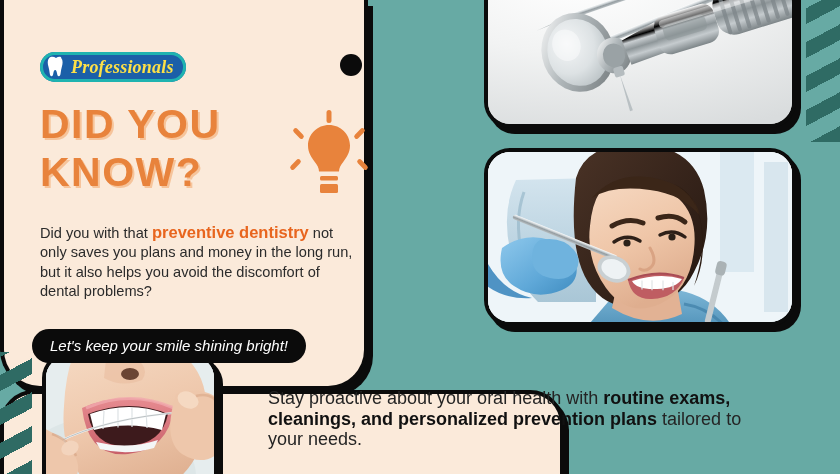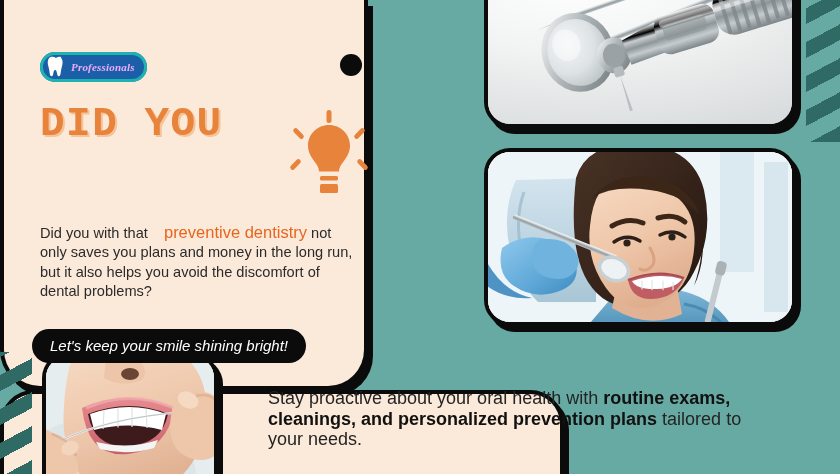--- a/index.html
+++ b/index.html
@@ -81,35 +81,35 @@
   }
   #logo-badge .tooth {
     width: 20px;
     height: 22px;
     flex: none;
   }
   #logo-badge .logo-text {
     font-family: "Liberation Serif", serif;
     font-style: italic;
     font-weight: bold;
-    font-size: 11px;
-    color: #f0abfc;
+    font-size: 18px;
+    color: #fde047;
     letter-spacing: .2px;
     white-space: nowrap;
   }
 
   
   #headline {
     position: absolute;
     left: 40px;
     top: 100px;
     width: 240px;
   }
   #headline .hl-line {
-    font-family: Liberation Mono, monospace;
+    font-family: Liberation Sans, sans-serif;
     font-weight: bold;
     font-size: 41px;
     line-height: 48px;
     letter-spacing: 1.5px;
     color: #E8833C;
     text-transform: uppercase;
     text-shadow: 2px 2px 0 #F6C49B;
     white-space: nowrap;
   }
 
@@ -127,23 +127,22 @@
     position: absolute;
     left: 40px;
     top: 223px;
     width: 322px;
     font-size: 14.6px;
     line-height: 19.4px;
     color: #2b2b2b;
   }
   #fact-paragraph .hl {
     color: #E8651E;
-    font-weight: normal;
+    font-weight: bold;
     font-size: 16.5px;
-    margin-left: 12px;
   }
 
   
   #cta-pill {
     position: absolute;
     left: 32px;
     top: 329px;
     padding: 8px 18px 9px 18px;
     border-radius: 20px;
     background: #0b0b0b;
@@ -475,20 +474,21 @@
 
   <div id="logo-badge">
     <svg class="tooth" viewBox="0 0 24 26">
       <path d="M12 2.2c-2.6-1.8-6.3-2.1-8.4.3-2.2 2.6-1.6 6.8-.7 10 .7 2.6 1.2 5.4 1.6 8.2.3 2 .9 3.3 2.1 3.3 1.4 0 1.8-1.6 2.2-3.6.4-1.9.8-3.7 2.2-3.7 1.4 0 1.8 1.8 2.2 3.7.4 2 .8 3.6 2.2 3.6 1.2 0 1.8-1.3 2.1-3.3.4-2.8.9-5.6 1.6-8.2.9-3.2 1.5-7.4-.7-10C18.3.1 14.6.4 12 2.2z" fill="#ffffff"></path>
     </svg>
     <span class="logo-text">Professionals</span>
   </div>
 
   <div id="headline">
     <div class="hl-line">Did you</div>
+    <div class="hl-line">Know?</div>
   </div>
 
   <svg id="bulb-icon" viewBox="0 0 88 92">
     <g fill="#E8833C">
       <rect x="41.5" y="2" width="5" height="13" rx="2.5"></rect>
       <rect x="11" y="19" width="5" height="13" rx="2.5" transform="rotate(-44 13.5 25.5)"></rect>
       <rect x="72" y="19" width="5" height="13" rx="2.5" transform="rotate(44 74.5 25.5)"></rect>
       <rect x="8" y="50" width="5" height="13" rx="2.5" transform="rotate(-136 10.5 56.5)"></rect>
       <rect x="75" y="50" width="5" height="13" rx="2.5" transform="rotate(136 77.5 56.5)"></rect>
       <path d="M44 17c-11.6 0-21 9.2-21 20.6 0 7.3 3.6 12.2 6.8 16.4 2.4 3.2 4.2 5.7 4.2 9.6h20c0-3.9 1.8-6.4 4.2-9.6 3.2-4.2 6.8-9.1 6.8-16.4C65 26.2 55.6 17 44 17z"></path>

